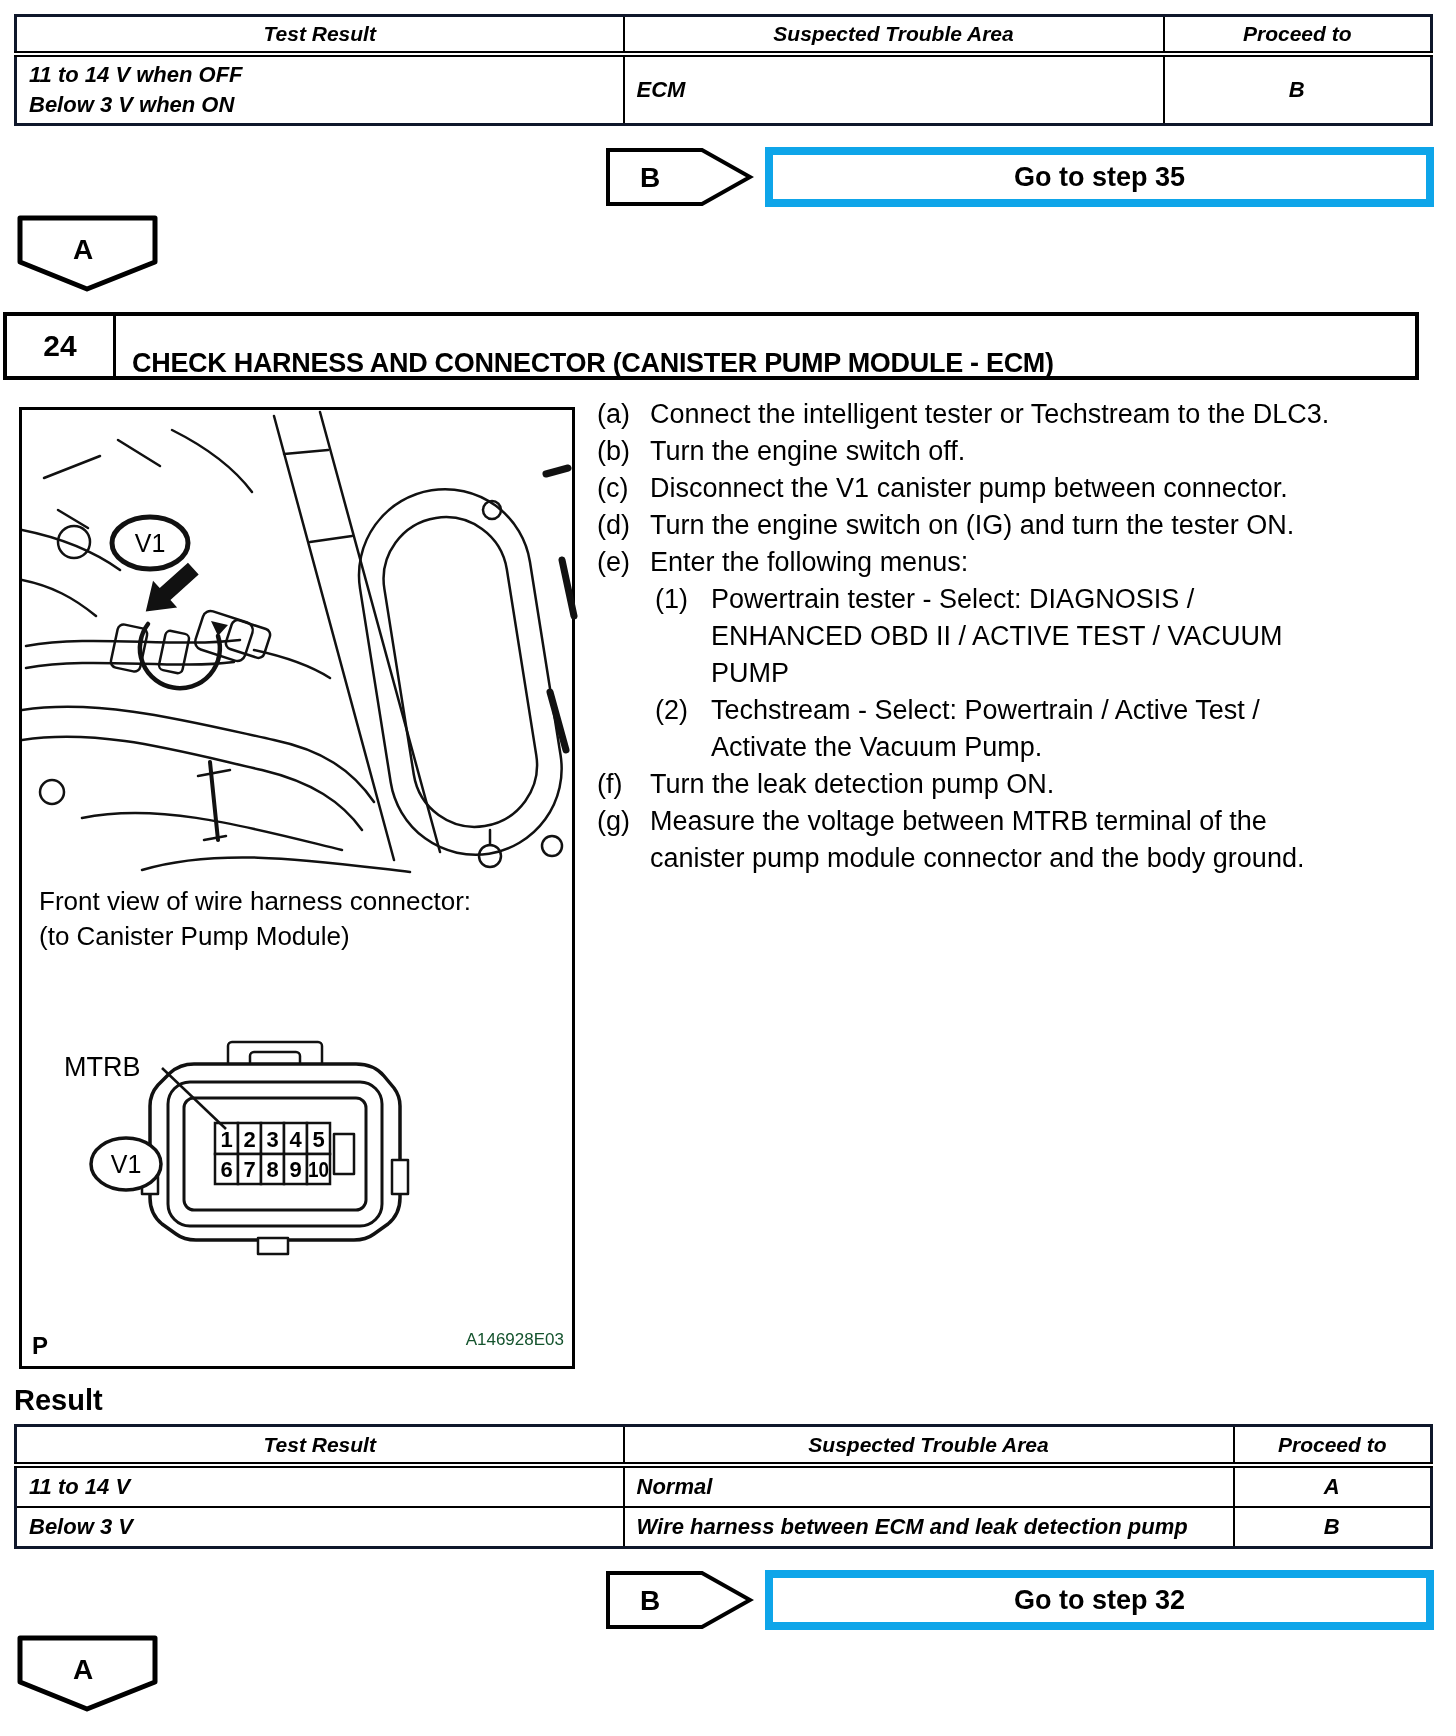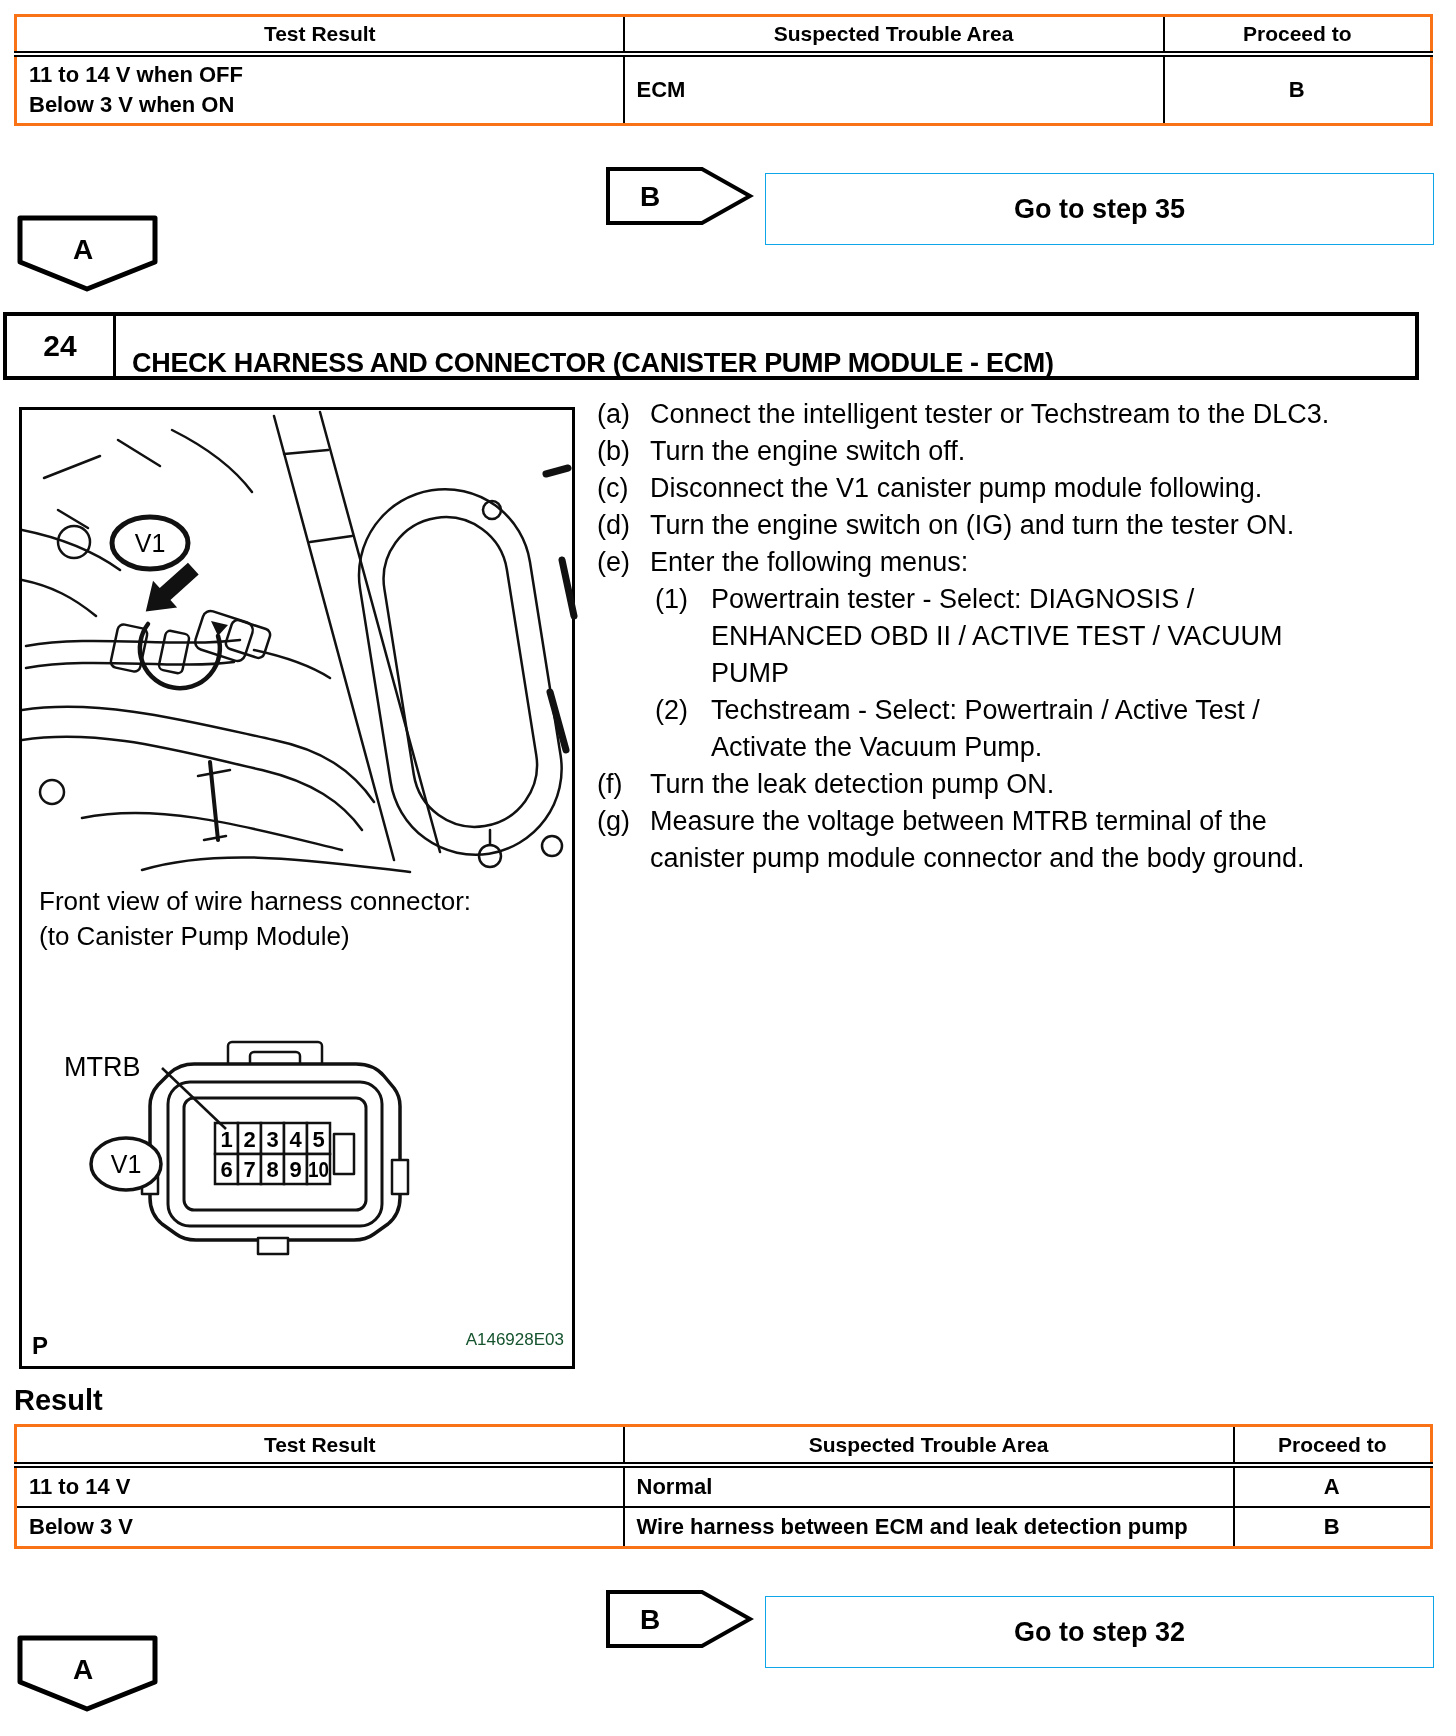--- a/index.html
+++ b/index.html
@@ -2,39 +2,39 @@
 <html><head>
 <meta charset="utf-8">
 <style>
   html,body { margin:0; padding:0; background:#fff; }
   body { font-family:"Liberation Sans", sans-serif; color:#000; }
   .page { position:relative; width:1456px; height:1736px; background:#fff; overflow:hidden; }
 
   
   .dtable { border-collapse:collapse; width:100%; table-layout:fixed; background:#fff; }
   .dtable th, .dtable td { border:2px solid #000; font-weight:bold; vertical-align:middle; }
-  .dtable { border:3px solid #f97316; }
+  .dtable { border:3px solid #0f172a;font-style:italic; }
   .dtable th { font-size:21px; text-align:center; border-bottom:6px double #000; }
   .dtable td { font-size:22px; text-align:left; padding-left:12px; }
   .dtable td.center { text-align:center; padding-left:0; }
   .cell-lines { line-height:30px; }
 
   #top-table-wrap   { position:absolute; left:14px; top:14px;   width:1416px; }
   #top-table-wrap th { height:32px; }
   #top-table-wrap td { height:64px; }
 
   #result-table-wrap { position:absolute; left:14px; top:1424px; width:1416px; }
   #result-table-wrap th { height:33px; }
   #result-table-wrap td { height:36px; }
 
   
   .goto-row { position:absolute; display:flex; align-items:center; }
-  .goto-box { width:669px; height:72px; margin-left:11px; border:1px solid #0ea5e9;
+  .goto-box { width:669px; height:60px; margin-left:11px; border:8px solid #0ea5e9;
               box-sizing:border-box; display:flex; align-items:center; justify-content:center;
-              font-weight:bold; font-size:27px; background:#fff;margin-top:26px; }
+              font-weight:bold; font-size:27px; background:#fff; }
   .pent-letter { font-weight:bold; font-size:28px; }
 
   
   #step-bar { position:absolute; left:3px; top:312px; width:1416px; height:68px;
               border:4px solid #000; box-sizing:border-box; display:flex; background:#fff; }
   .step-num { width:106px; border-right:3px solid #000; display:flex; align-items:center;
               justify-content:center; font-weight:bold; font-size:30px; }
   .step-title { flex:1; display:flex; align-items:center; padding-left:16px;
                 font-weight:bold; font-size:27px; letter-spacing:-0.3px;margin-top:35px; }
 
@@ -221,21 +221,21 @@
     </div>
     <div class="ins-row">
       <div class="ins-label">(b)</div>
       <div class="ins-text">
           <div>Turn the engine switch off.</div>
         </div>
     </div>
     <div class="ins-row">
       <div class="ins-label">(c)</div>
       <div class="ins-text">
-          <div>Disconnect the V1 canister pump module following.</div>
+          <div>Disconnect the V1 canister pump between connector.</div>
         </div>
     </div>
     <div class="ins-row">
       <div class="ins-label">(d)</div>
       <div class="ins-text">
           <div>Turn the engine switch on (IG) and turn the tester ON.</div>
         </div>
     </div>
     <div class="ins-row">
       <div class="ins-label">(e)</div>

